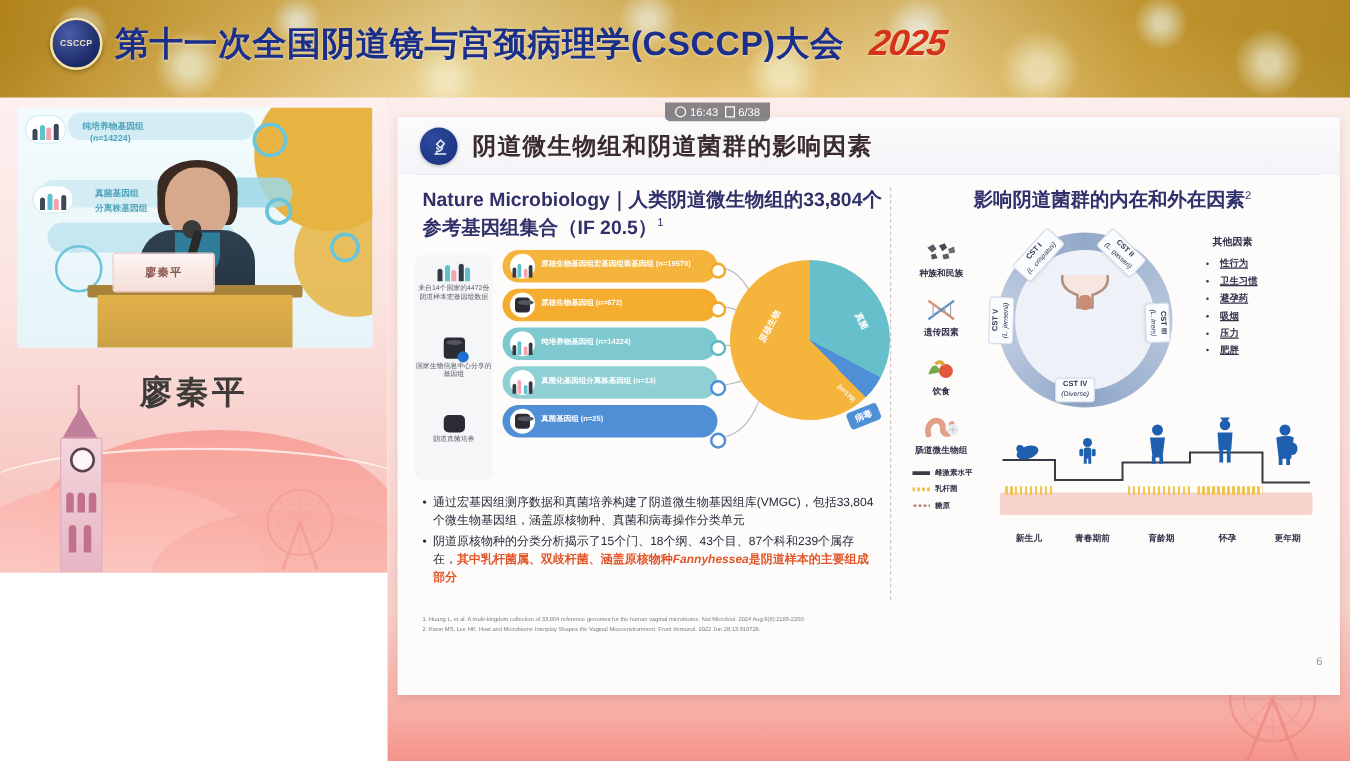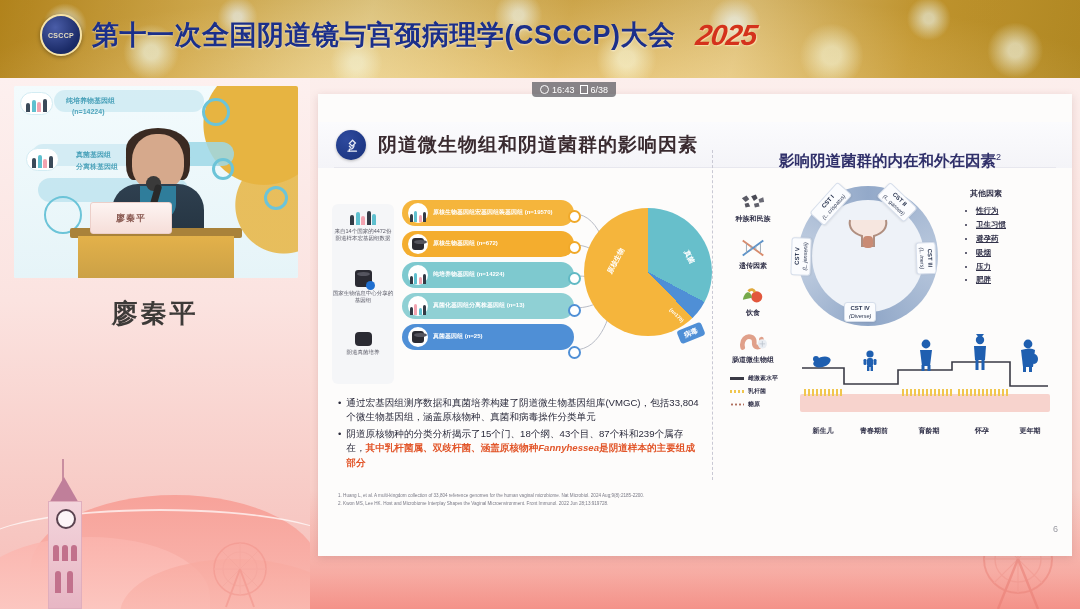--- a/index.html
+++ b/index.html
@@ -32,21 +32,21 @@
     background:radial-gradient(circle at 35% 30%,#4a5da8,#1a2a66 70%);
     border:2px solid #f6e3a8;display:flex;align-items:center;justify-content:center;
     box-shadow:0 1px 4px rgba(0,0,0,.35);}
   .emblem span{color:#e6ddc0;font-size:7px;font-weight:bold;letter-spacing:.3px;line-height:1;}
   .banner-title{font-size:27px;font-weight:bold;color:#1b2f8a;letter-spacing:.5px;
     text-shadow:0 1px 2px rgba(255,255,255,.55);white-space:nowrap;}
   .banner-year{font-size:29px;font-weight:bold;color:#d4321c;font-style:italic;
     margin-left:10px;letter-spacing:-1px;text-shadow:1px 1px 1px rgba(255,230,180,.8);transform:skewX(-8deg);}
 
   
-  .left-pane{position:absolute;left:0;top:78px;width:310px;height:531px;overflow:hidden;
+  .left-pane{position:absolute;left:0;top:78px;width:310px;height:380px;overflow:hidden;
     background:linear-gradient(180deg,#fdf0ef 0%,#fbe3e0 42%,#f8cfca 72%,#f6bdb8 100%);}
   .video{position:absolute;left:14px;top:8px;width:284px;height:192px;overflow:hidden;
     background:linear-gradient(180deg,#eef8fb 0%,#e3f3f8 60%,#f2fafc 100%);border-radius:2px;}
   .v-slidebg{position:absolute;inset:0;
     background:
       radial-gradient(circle at 88% 20%, #e7b441 0 60px, rgba(0,0,0,0) 61px),
       radial-gradient(circle at 95% 62%, rgba(231,180,65,.85) 0 48px, rgba(0,0,0,0) 49px),
       linear-gradient(180deg,#f3fbfd,#e6f4f8);}
   .v-pill{position:absolute;border-radius:16px;background:#cfeaf2;opacity:.85;}
   .v-circ{position:absolute;border-radius:50%;border:3px solid #6cc4d8;background:transparent;}
@@ -105,21 +105,21 @@
 
   .time-badge{position:absolute;left:222px;top:4px;height:15px;padding:0 8px;border-radius:0 0 4px 4px;
     background:rgba(90,90,96,.72);color:#fff;font-size:9px;display:flex;align-items:center;gap:5px;z-index:6;}
   .tb-item{display:flex;align-items:center;gap:3px;}
   .tb-dot{width:7px;height:7px;border-radius:50%;border:1px solid #fff;display:inline-block;}
   .tb-sq{width:6px;height:7px;border:1px solid #fff;display:inline-block;}
 
   .slide{position:absolute;left:8px;top:16px;width:754px;height:462px;background:#fdfcfb;
     box-shadow:0 2px 8px rgba(120,70,70,.18);overflow:hidden;}
   .slide-header{position:absolute;left:0;top:0;width:754px;height:46px;
-    background:linear-gradient(180deg,#fbfbfd,#f4f4f8);margin-top:28px;}
+    background:linear-gradient(180deg,#fbfbfd,#f4f4f8);}
   .slide-header::after{content:"";position:absolute;left:16px;right:16px;bottom:0;height:1px;background:#e7e7ee;}
   .s-icon{position:absolute;left:18px;top:8px;width:30px;height:30px;border-radius:50%;
     background:radial-gradient(circle at 35% 30%,#2e4a9e,#17307a);display:flex;align-items:center;justify-content:center;
     box-shadow:0 1px 3px rgba(0,0,0,.25);}
   .s-icon svg{width:17px;height:17px;}
   .slide-title{position:absolute;left:60px;top:10px;font-size:19px;font-weight:bold;color:#3a2b30;letter-spacing:1px;}
   .page-num{position:absolute;right:14px;bottom:22px;font-size:9px;color:#9a9aa2;}
 
   .col-sep{position:absolute;left:394px;top:56px;height:330px;border-left:1px dashed #c9c9d4;}
 
@@ -341,20 +341,25 @@
               <path d="M10.5 17a5 5 0 0 0 5-5"></path>
             <path d="M13.5 4.5l4 4-4.5 4.5-4-4z"></path>
               <path d="M11 15l-2-2"></path>
           </svg>
         </div>
         <div class="slide-title">阴道微生物组和阴道菌群的影响因素</div>
       </div>
 
       <div class="col-sep"></div>
 
+      <div class="left-col">
+        <div class="h2">
+          <span>Nature Microbiology｜人类阴道微生物组的33,804个参考基因组集合（IF 20.5）</span><sup>1</sup>
+        </div>
+      </div>
 
       <div class="info">
         <div class="src-col"></div>
 
         <div class="src-item" style="left:0;top:8px;">
           <div class="ppl">
             <i style="height:10px;background:#333a45;"></i>
               <i style="height:13px;background:#5fc0cf;"></i>
             <i style="height:9px;background:#f2a3b0;"></i>
               <i style="height:14px;background:#333a45;"></i>

